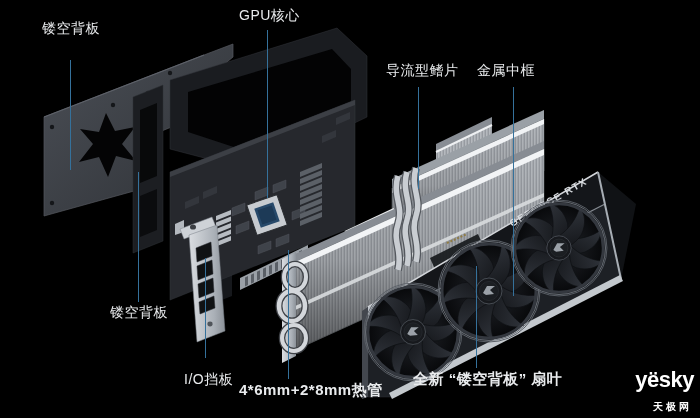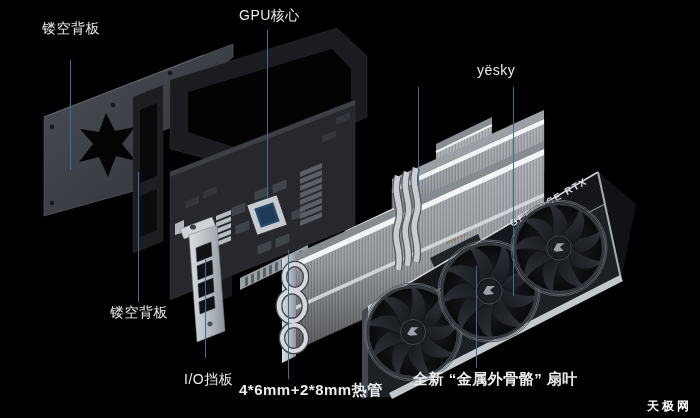--- a/index.html
+++ b/index.html
@@ -4,21 +4,21 @@
 <style>
   html,body{margin:0;padding:0;background:#000;}
   .stage{position:relative;width:700px;height:418px;background:#000;overflow:hidden;
          font-family:"Liberation Sans",sans-serif;}
   .stage svg{position:absolute;left:0;top:0;}
   .label{position:absolute;color:#e9ebed;font-size:14px;font-weight:500;
          white-space:nowrap;letter-spacing:0.5px;}
   .label.big{font-size:15px;font-weight:600;}
   .logo{position:absolute;right:6px;bottom:6px;color:#ffffff;text-align:right;line-height:1;}
   .logo .brand{font-size:22px;font-weight:800;letter-spacing:-0.5px;}
-  .logo .site{font-size:12px;font-weight:700;letter-spacing:3px;margin-top:2px;padding-right:2px;}
+  .logo .site{font-size:10px;font-weight:700;letter-spacing:3px;margin-top:11px;padding-right:2px;}
 </style>
 </head>
 <body>
 
 <div class="stage">
 
 <svg width="700" height="418" viewBox="0 0 700 418">
   <defs>
     <linearGradient id="bpGrad" x1="0" y1="0" x2="1" y2="1">
       <stop offset="0" stop-color="#4b4f56"></stop>
@@ -259,23 +259,25 @@
     <path d="M513.5,87 V296"></path>
     <path d="M138.5,172 V302"></path>
     <path d="M205.5,258 V358"></path>
     <path d="M288.5,250 V379"></path>
     <path d="M476.5,266 V368"></path>
   </g>
 </svg>
 
 <div class="label" style="left:42px;top:20px">镂空背板</div>
 <div class="label" style="left:239px;top:7px">GPU核心</div>
-<div class="label" style="left:477px;top:62px">yësky</div>
+<div class="label" style="left:386px;top:62px">导流型鳍片</div>
+<div class="label" style="left:477px;top:62px">金属中框</div>
 <div class="label" style="left:110px;top:304px">镂空背板</div>
 <div class="label" style="left:184px;top:371px">I/O挡板</div>
 <div class="label big" style="left:239px;top:381px">4*6mm+2*8mm热管</div>
-<div class="label big" style="left:413px;top:370px">全新 “金属外骨骼” 扇叶</div>
+<div class="label big" style="left:413px;top:370px">全新 “镂空背板” 扇叶</div>
 
 <div class="logo">
+  <div class="brand">yësky</div>
   <div class="site">天极网</div>
 </div>
 
 </div>
 
 </body></html>

